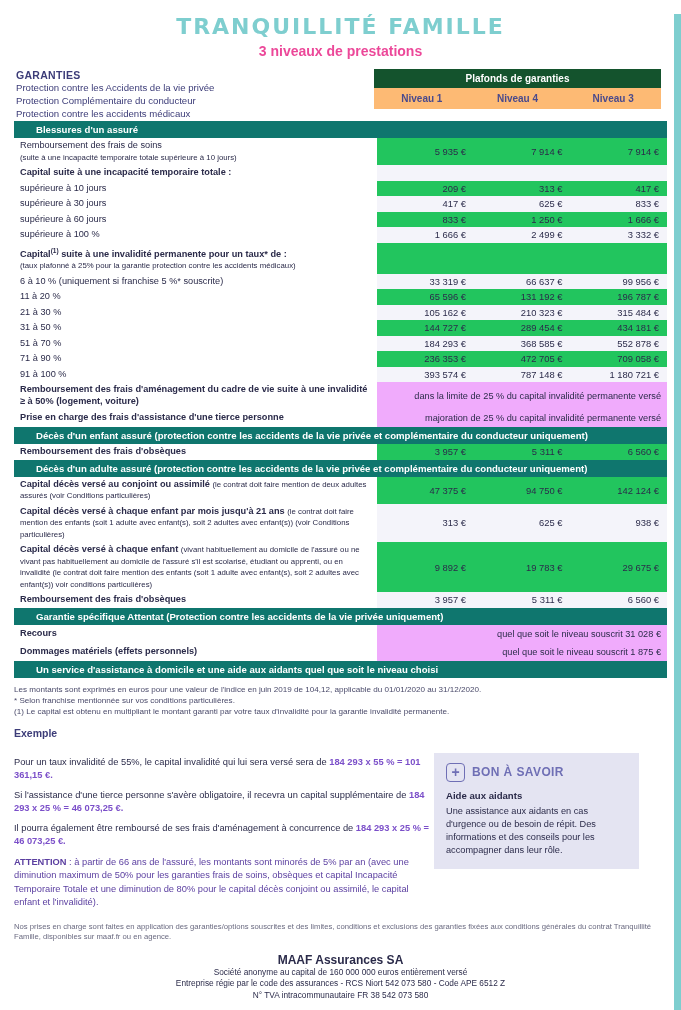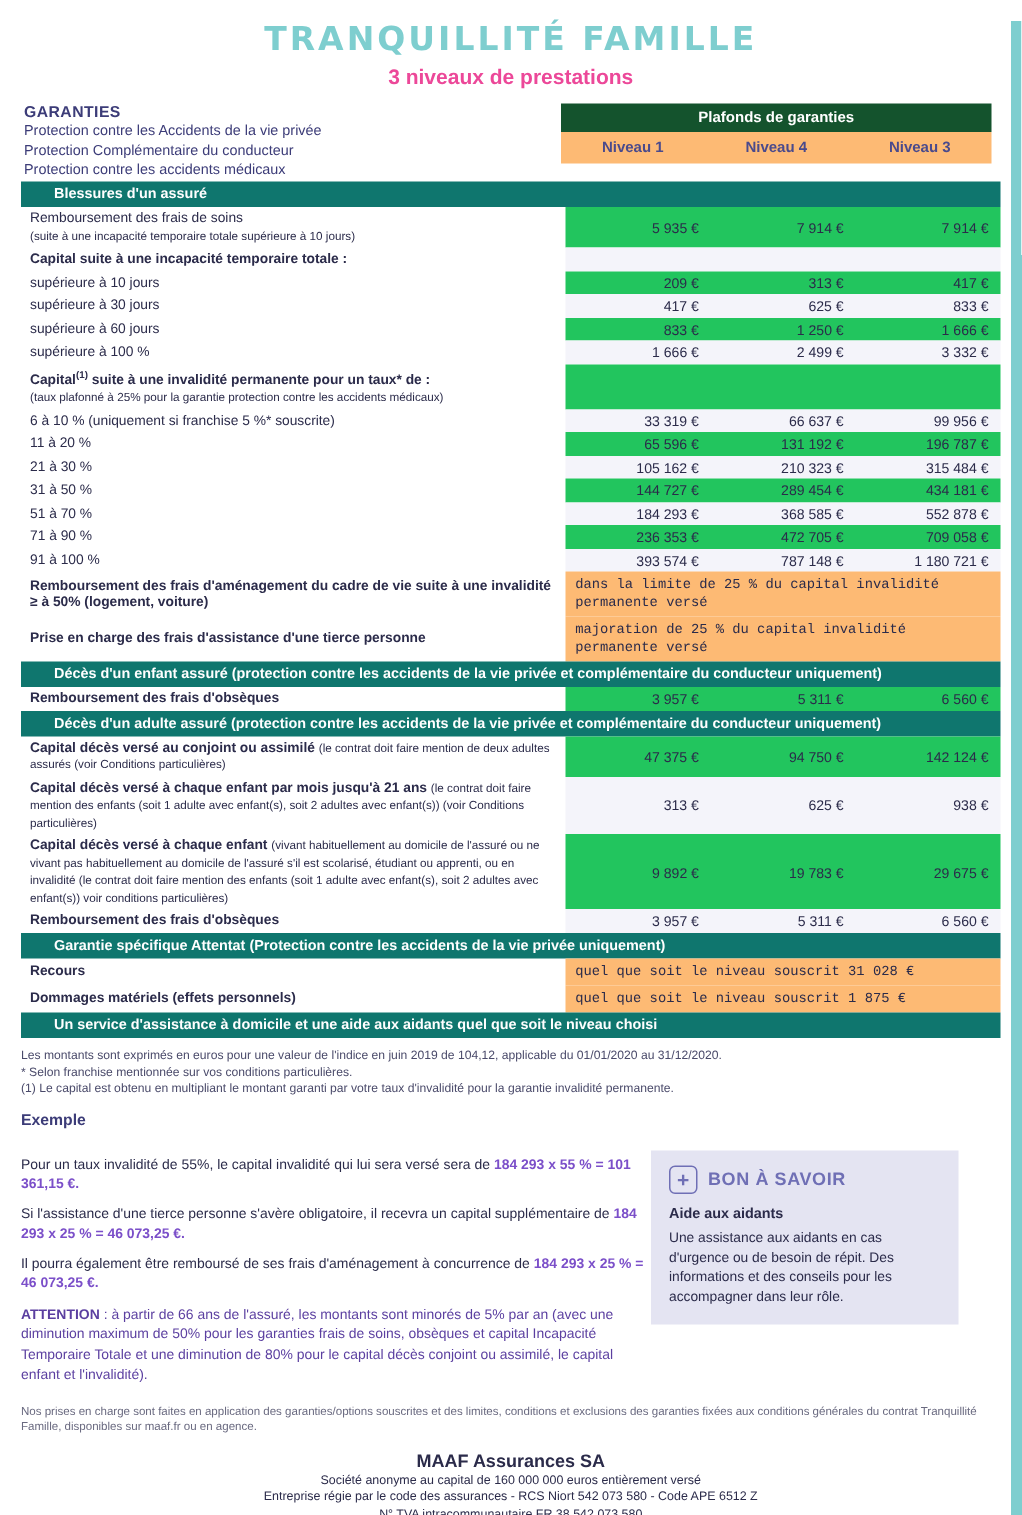--- a/index.html
+++ b/index.html
@@ -63,22 +63,22 @@
   .sec td {
     background:#0f766e; color:#ffffff; font-weight:bold;
     font-size:9.6px; padding:3px 22px;
   }
   .rowlight td.val { background:#22c55e; }
   .rowalt td.val { background:#f4f4fa; }
   .b { font-weight:bold; }
   .sm { font-size:7.8px; font-weight:normal; line-height:9.5px; }
   .sup { font-size:6.5px; vertical-align:super; }
   .span-note {
-    text-align:left; font-size:9.2px; color:#2b2b4a;
-    background:#fdba74; padding:3px 6px; line-height:12px;font-family:Liberation Mono, monospace;
+    text-align:right; font-size:9.2px; color:#2b2b4a;
+    background:#f0abfc; padding:3px 6px; line-height:12px;
   }
 
   
   .notes { font-size:8.1px; color:#4a4a6a; line-height:11px; margin-top:6px; }
 
   
   .lower { display:flex; margin-top:10px; gap:0; }
   .example { width:420px; }
   .ex-h { font-size:10.5px; font-weight:bold; color:#3c3c78; margin-bottom:4px; }
   .ex-p { font-size:9.3px; color:#2b2b4a; line-height:13px; margin-bottom:7px; }

